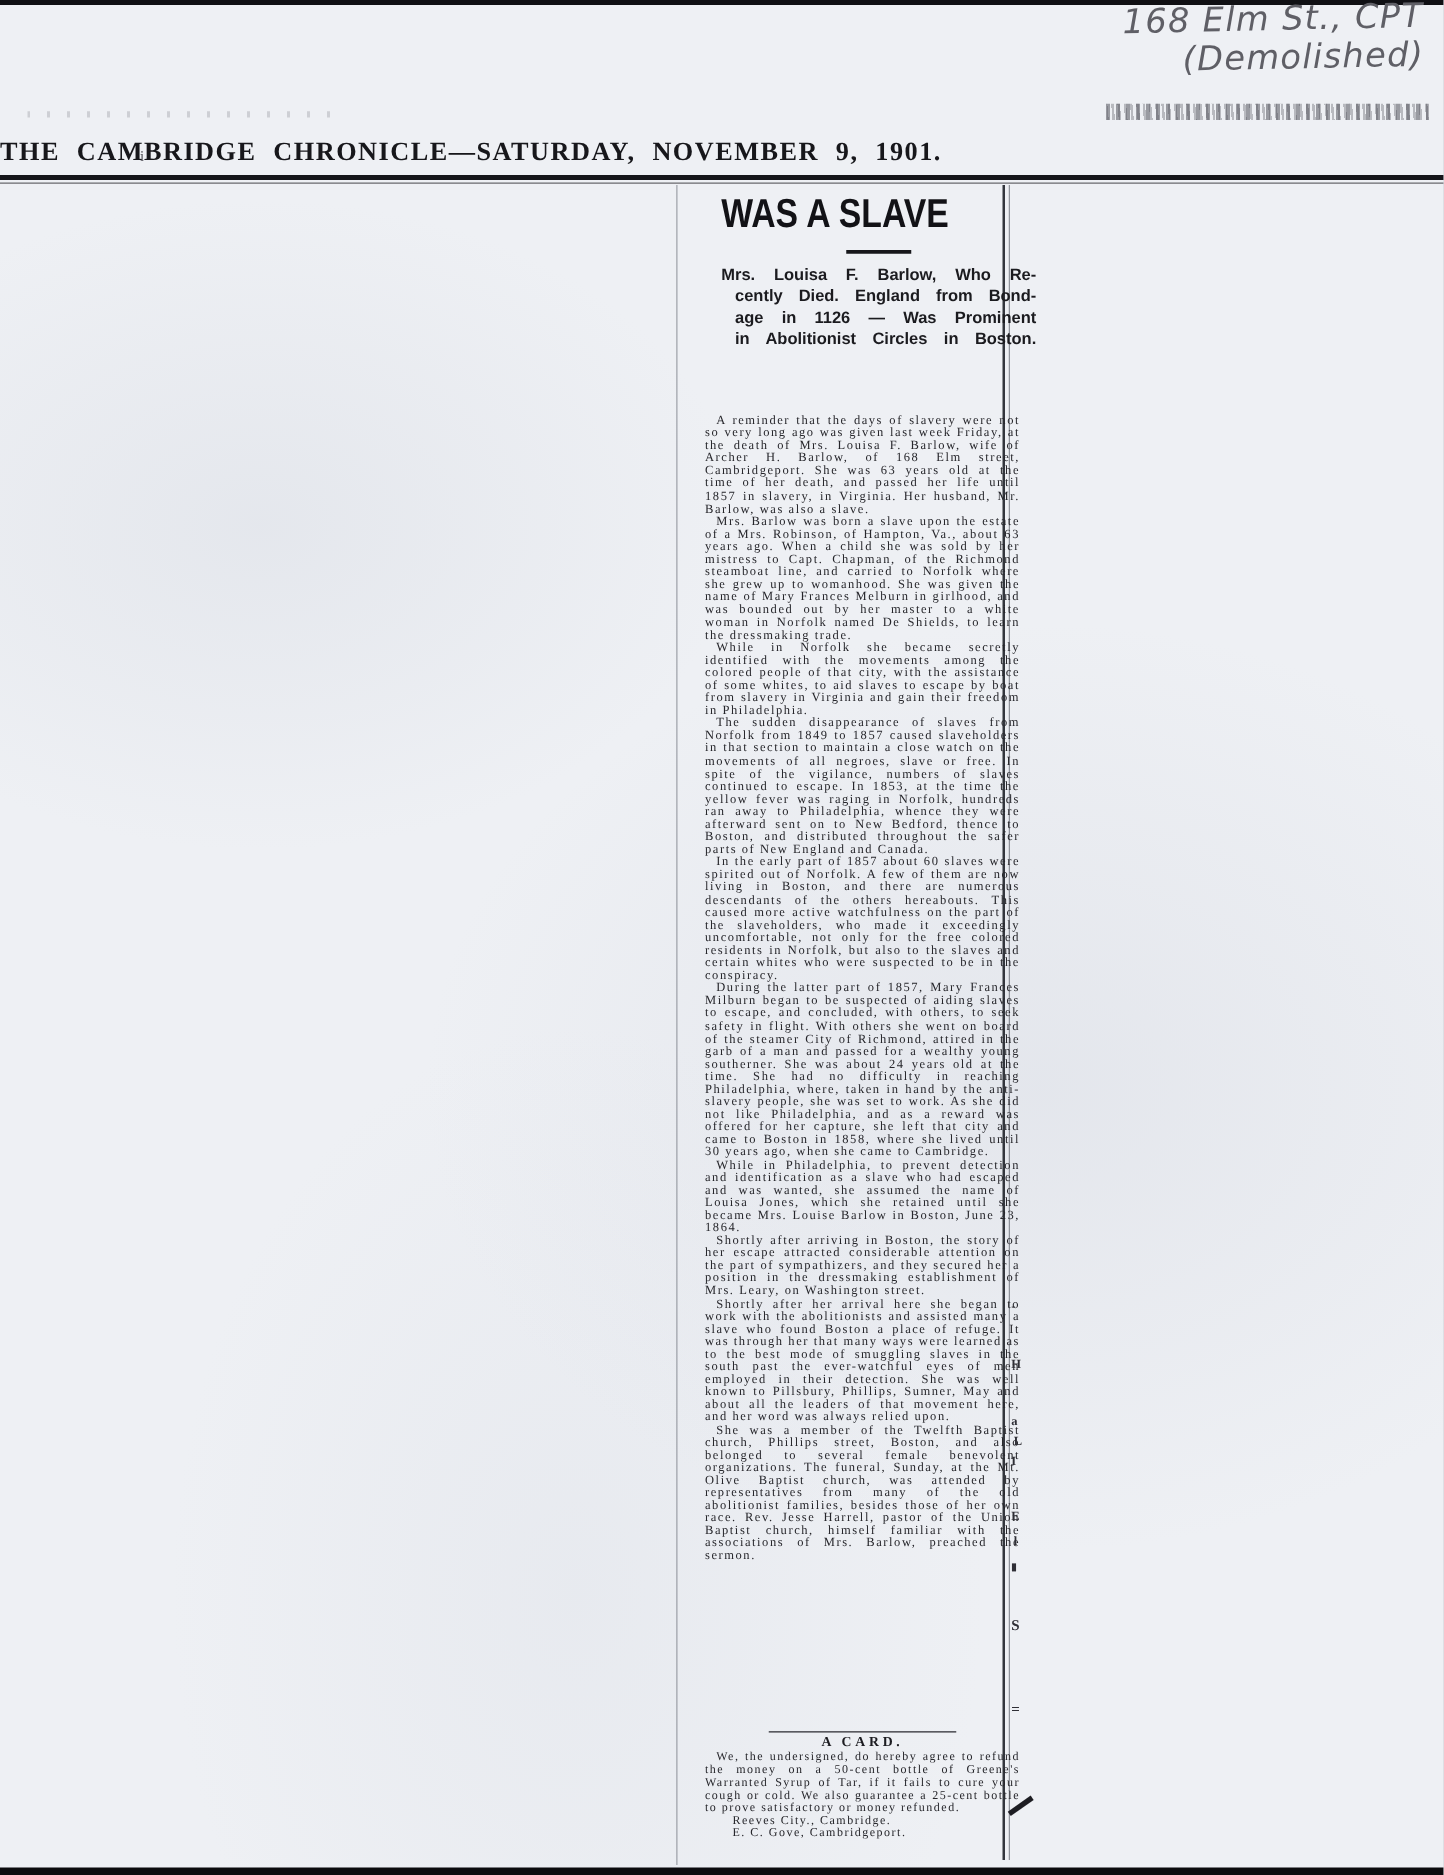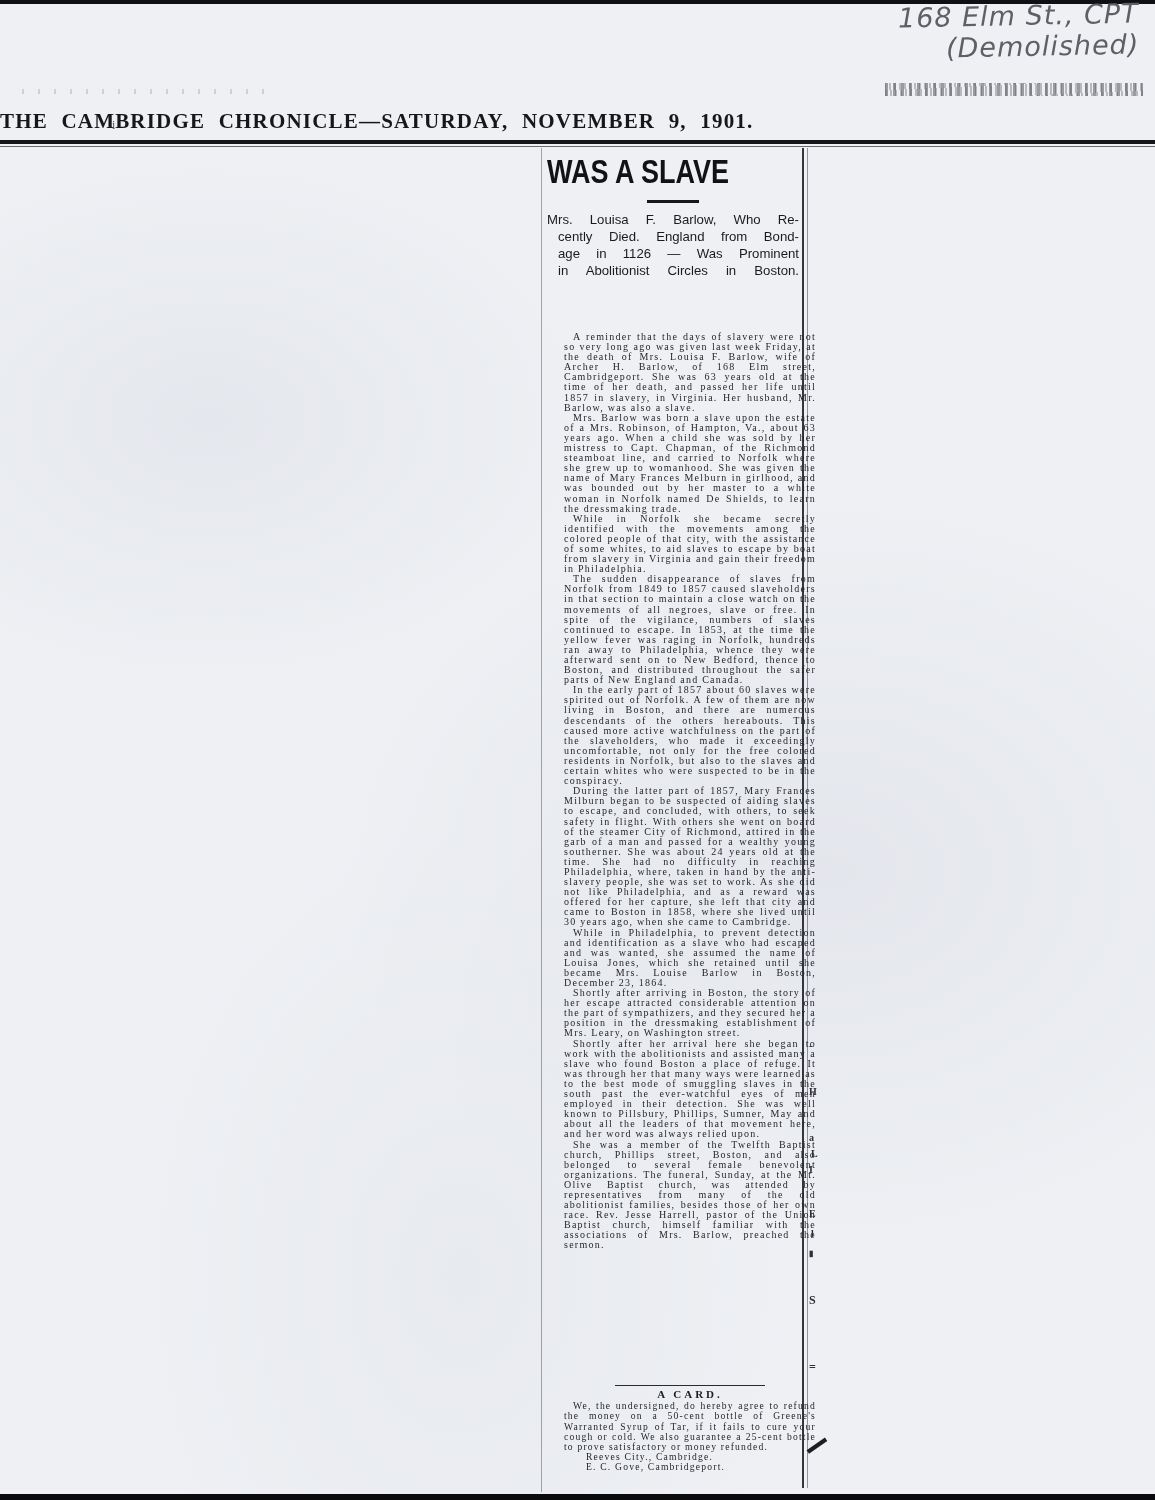--- a/index.html
+++ b/index.html
@@ -32,29 +32,29 @@
   .speck-right{left:885px;top:83px;width:258px;height:13px;
     background:
       repeating-linear-gradient(90deg, rgba(45,45,55,.55) 0 3px, transparent 3px 8px),
       repeating-linear-gradient(85deg, rgba(45,45,55,.35) 0 2px, transparent 2px 5px);
     opacity:.8;}
 
   .col-rule-left{position:absolute;left:541px;top:148px;width:1px;height:1344px;background:rgba(95,100,110,.55);}
   .col-rule-right-a{position:absolute;left:802px;top:148px;width:2px;height:1340px;background:#33363d;}
   .col-rule-right-b{position:absolute;left:807px;top:148px;width:1px;height:1340px;background:rgba(80,85,95,.6);}
 
-  .article-head{position:absolute;left:547px;top:154px;width:252px;color:#121216;}
+  .article-head{position:absolute;left:577px;top:154px;width:252px;color:#121216;}
   .hl{font-family:"Liberation Sans", sans-serif;font-weight:bold;font-size:30px;line-height:36px;
     letter-spacing:0px;white-space:nowrap;}
   .hl .stretch{display:inline-block;transform:scale(.9,1.08);transform-origin:left center;}
   .hl2{text-align:right;margin-top:5px;}
   .hl2 .stretch{transform-origin:right center;}
   .hl-divider{width:52px;height:3px;background:#17171b;margin:10px auto 8px auto;}
 
-  .subhead{margin-top:0;font-family:"Liberation Sans", sans-serif;font-weight:normal;
+  .subhead{margin-top:0;font-family:"Liberation Sans", sans-serif;font-weight:bold;
     font-size:13.2px;line-height:17px;color:#1b1b1f;}
   .sub-line{text-align:justify;text-align-last:justify;}
   .sub-line:not(:first-child){padding-left:11px;}
 
   .article-body{position:absolute;left:564px;top:332px;width:252px;height:1051px;overflow:hidden;
     font-family:"Liberation Serif", serif;font-size:10px;line-height:10.1px;
     color:#26262b;text-align:justify;letter-spacing:1.25px;word-spacing:0px;}
   .article-body p{margin:0;text-indent:9px;}
 
   .card{position:absolute;left:564px;top:1385px;width:252px;color:#26262b;
@@ -111,21 +111,21 @@
       </div>
   </div>
 
   <div class="article-body">
       <p class="para">A reminder that the days of slavery were not so very long ago was given last week Friday, at the death of Mrs. Louisa F. Barlow, wife of Archer H. Barlow, of 168 Elm street, Cambridgeport. She was 63 years old at the time of her death, and passed her life until 1857 in slavery, in Virginia. Her husband, Mr. Barlow, was also a slave.</p>
       <p class="para">Mrs. Barlow was born a slave upon the estate of a Mrs. Robinson, of Hampton, Va., about 63 years ago. When a child she was sold by her mistress to Capt. Chapman, of the Richmond steamboat line, and carried to Norfolk where she grew up to womanhood. She was given the name of Mary Frances Melburn in girlhood, and was bounded out by her master to a white woman in Norfolk named De Shields, to learn the dressmaking trade.</p>
       <p class="para">While in Norfolk she became secretly identified with the movements among the colored people of that city, with the assistance of some whites, to aid slaves to escape by boat from slavery in Virginia and gain their freedom in Philadelphia.</p>
       <p class="para">The sudden disappearance of slaves from Norfolk from 1849 to 1857 caused slaveholders in that section to maintain a close watch on the movements of all negroes, slave or free. In spite of the vigilance, numbers of slaves continued to escape. In 1853, at the time the yellow fever was raging in Norfolk, hundreds ran away to Philadelphia, whence they were afterward sent on to New Bedford, thence to Boston, and distributed throughout the safer parts of New England and Canada.</p>
       <p class="para">In the early part of 1857 about 60 slaves were spirited out of Norfolk. A few of them are now living in Boston, and there are numerous descendants of the others hereabouts. This caused more active watchfulness on the part of the slaveholders, who made it exceedingly uncomfortable, not only for the free colored residents in Norfolk, but also to the slaves and certain whites who were suspected to be in the conspiracy.</p>
       <p class="para">During the latter part of 1857, Mary Frances Milburn began to be suspected of aiding slaves to escape, and concluded, with others, to seek safety in flight. With others she went on board of the steamer City of Richmond, attired in the garb of a man and passed for a wealthy young southerner. She was about 24 years old at the time. She had no difficulty in reaching Philadelphia, where, taken in hand by the anti-slavery people, she was set to work. As she did not like Philadelphia, and as a reward was offered for her capture, she left that city and came to Boston in 1858, where she lived until 30 years ago, when she came to Cambridge.</p>
-      <p class="para">While in Philadelphia, to prevent detection and identification as a slave who had escaped and was wanted, she assumed the name of Louisa Jones, which she retained until she became Mrs. Louise Barlow in Boston, December 23, 1864.</p>
+      <p class="para">While in Philadelphia, to prevent detection and identification as a slave who had escaped and was wanted, she assumed the name of Louisa Jones, which she retained until she became Mrs. Louise Barlow in Boston, June 23, 1864.</p>
       <p class="para">Shortly after arriving in Boston, the story of her escape attracted considerable attention on the part of sympathizers, and they secured her a position in the dressmaking establishment of Mrs. Leary, on Washington street.</p>
       <p class="para">Shortly after her arrival here she began to work with the abolitionists and assisted many a slave who found Boston a place of refuge. It was through her that many ways were learned as to the best mode of smuggling slaves in the south past the ever-watchful eyes of men employed in their detection. She was well known to Pillsbury, Phillips, Sumner, May and about all the leaders of that movement here, and her word was always relied upon.</p>
       <p class="para">She was a member of the Twelfth Baptist church, Phillips street, Boston, and also belonged to several female benevolent organizations. The funeral, Sunday, at the Mt. Olive Baptist church, was attended by representatives from many of the old abolitionist families, besides those of her own race. Rev. Jesse Harrell, pastor of the Union Baptist church, himself familiar with the associations of Mrs. Barlow, preached the sermon.</p>
     </div>
 
   <div class="card">
     <div class="card-divider"></div>
     <div class="card-title">A CARD.</div>
     <p class="card-body">We, the undersigned, do hereby agree to refund the money on a 50-cent bottle of Greene's Warranted Syrup of Tar, if it fails to cure your cough or cold. We also guarantee a 25-cent bottle to prove satisfactory or money refunded.</p>
     <div class="card-sigs">

